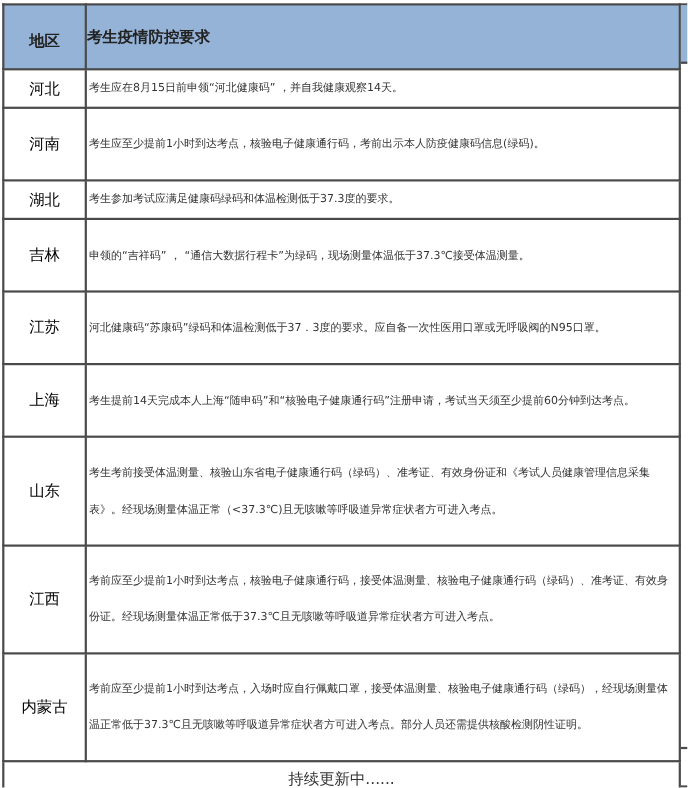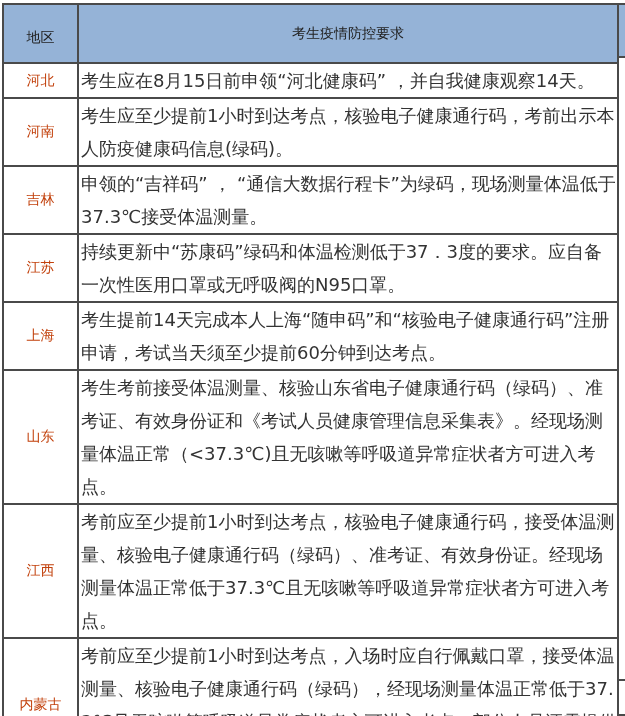--- a/index.html
+++ b/index.html
@@ -1,25 +1,25 @@
 <!DOCTYPE html>
 <html><head>
 <meta charset="utf-8">
 <style>
   html, body { margin: 0; padding: 0; background: #ffffff; }
   body { width: 625px; height: 716px; overflow: hidden; position: relative;
          font-family: "DejaVu Sans", "Liberation Sans", sans-serif; color: #333333; }
   .tbl { position: absolute; left: 2px; top: 3px; width: 617px; border-collapse: collapse; table-layout: fixed; }
   .tbl td, .tbl th { border: 2px solid #4a4a4a; padding: 0; vertical-align: middle; }
-  .tbl th { background: #95b3d7; font-weight: normal; font-size: 14px; color: #222; height: 49px; }
+  .tbl th { background: #95b3d7; font-weight: bold; font-size: 14px; color: #222; height: 49px; }
   .col-region { width: 75px; }
   .th-region { text-align: center; vertical-align: top; padding-top: 8px !important; }
-  .th-req { text-align: center; }
-  .region { text-align: center; font-size: 14px; color: #c2410c; }
-  .req { font-size: 18px; line-height: 33px; padding: 0 0 0 2px !important; text-align: left; color: #333; word-break: break-all; }
+  .th-req { text-align: left; }
+  .region { text-align: center; font-size: 14px; color: #000000; }
+  .req { font-size: 10px; line-height: 33px; padding: 0 0 0 2px !important; text-align: left; color: #333; word-break: break-all; }
   .footer-cell { text-align: center; font-size: 14px; height: 31px; }
   .right-strip { position: absolute; left: 619px; top: 3px; width: 6px; height: 676px;
                  border-top: 2px solid #4a4a4a; }
   .right-strip .hdr { height: 51px; background: #95b3d7; border-bottom: 2px solid #4a4a4a; }
   .footer-ext { position: absolute; left: 619px; top: 679px; width: 6px; height: 33px;
                 border-top: 2px solid #4a4a4a; border-bottom: 2px solid #4a4a4a; }
 </style>
 </head>
 <body>
 
@@ -36,27 +36,31 @@
   </thead>
   <tbody>
     <tr style="height:34px">
       <td class="region">河北</td>
       <td class="req">考生应在8月15日前申领“河北健康码” ，并自我健康观察14天。</td>
     </tr>
     <tr style="height:66px">
       <td class="region">河南</td>
       <td class="req">考生应至少提前1小时到达考点，核验电子健康通行码，考前出示本人防疫健康码信息(绿码)。</td>
     </tr>
+    <tr style="height:33px">
+      <td class="region">湖北</td>
+      <td class="req">考生参加考试应满足健康码绿码和体温检测低于37.3度的要求。</td>
+    </tr>
     <tr style="height:66px">
       <td class="region">吉林</td>
       <td class="req">申领的“吉祥码” ， “通信大数据行程卡”为绿码，现场测量体温低于37.3℃接受体温测量。</td>
     </tr>
     <tr style="height:66px">
       <td class="region">江苏</td>
-      <td class="req">持续更新中“苏康码”绿码和体温检测低于37．3度的要求。应自备一次性医用口罩或无呼吸阀的N95口罩。</td>
+      <td class="req">河北健康码“苏康码”绿码和体温检测低于37．3度的要求。应自备一次性医用口罩或无呼吸阀的N95口罩。</td>
     </tr>
     <tr style="height:66px">
       <td class="region">上海</td>
       <td class="req">考生提前14天完成本人上海“随申码”和“核验电子健康通行码”注册申请，考试当天须至少提前60分钟到达考点。</td>
     </tr>
     <tr style="height:99px">
       <td class="region">山东</td>
       <td class="req">考生考前接受体温测量、核验山东省电子健康通行码（绿码）、准考证、有效身份证和《考试人员健康管理信息采集表》。经现场测量体温正常（&lt;37.3℃)且无咳嗽等呼吸道异常症状者方可进入考点。</td>
     </tr>
     <tr style="height:98px">

